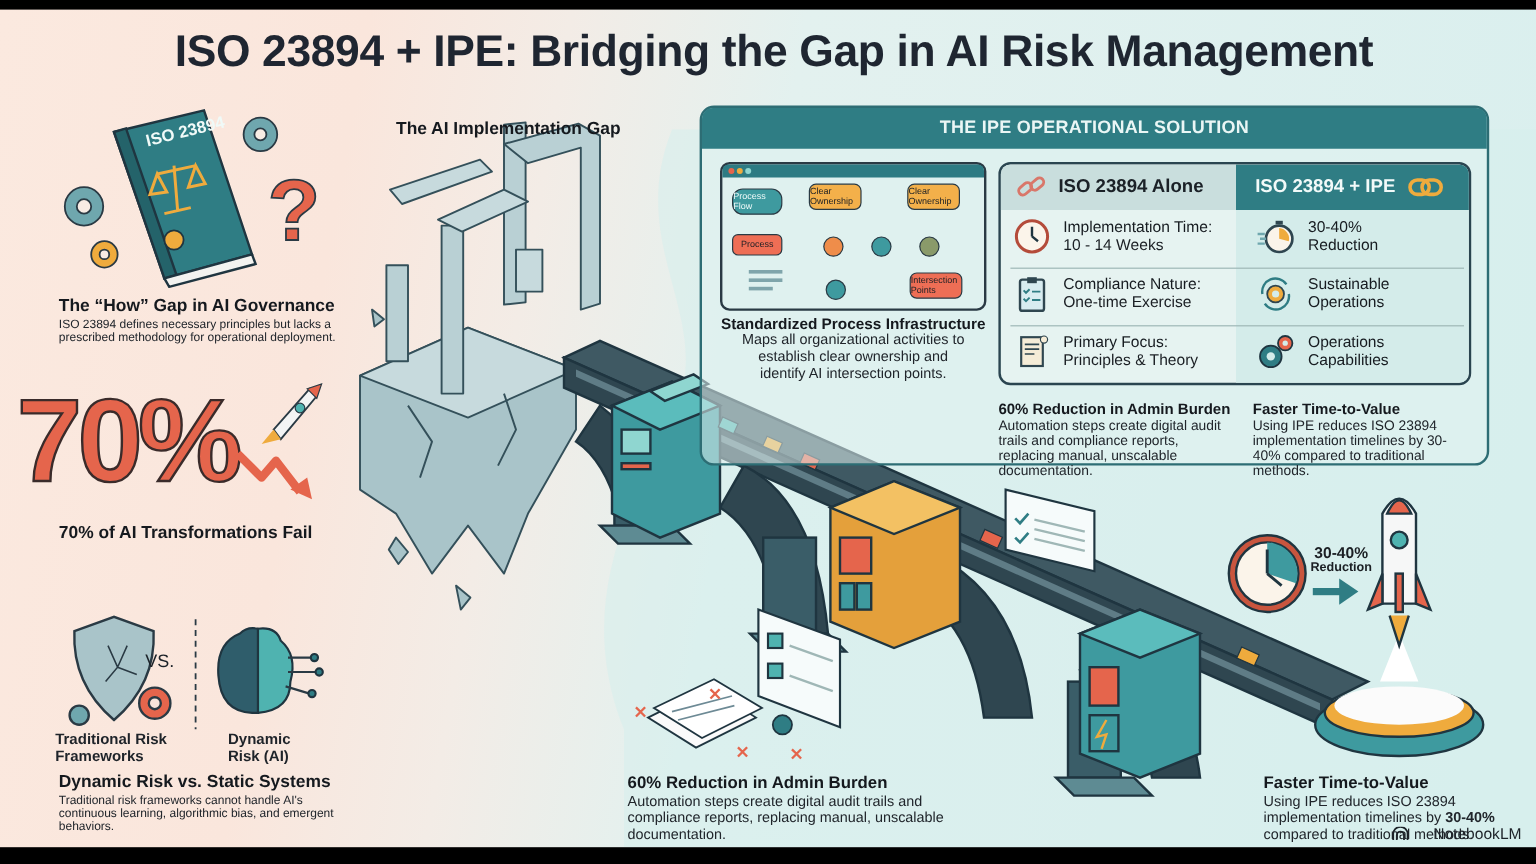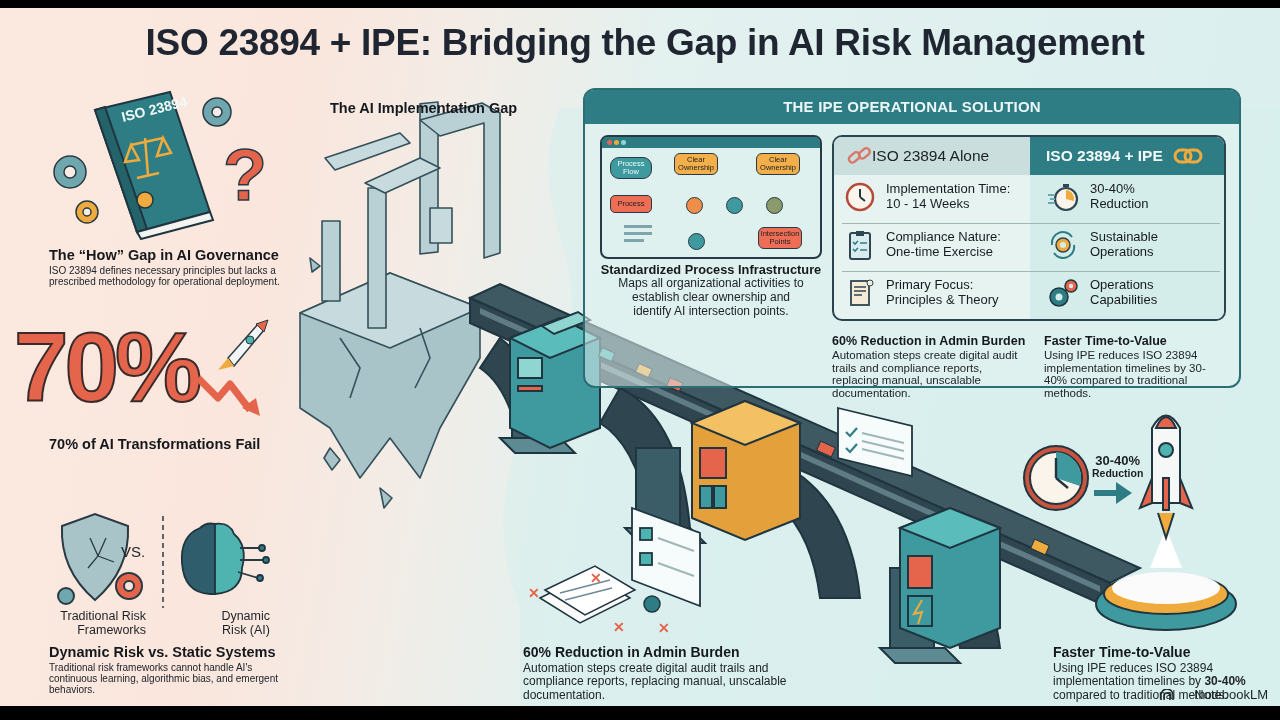--- a/index.html
+++ b/index.html
@@ -10,31 +10,31 @@
 .abs{position:absolute}
 .title{left:5px;width:1280px;top:14px;text-align:center;font-weight:700;font-size:37px;color:#1f2631;letter-spacing:-.3px}
 .h{font-weight:700;color:#15191e}
 .p{color:#20252b;line-height:1.12}
 
 .lh{font-size:14.5px}
 .lp{font-size:10px}
 .big70{left:14px;top:310px;font-size:98px;font-weight:700;color:#e5654c;letter-spacing:-4px;line-height:1;
   -webkit-text-stroke:2px #3a2b2a}
 .big60{left:520px;top:498px;font-size:66px;font-weight:700;color:#efab3d;letter-spacing:-2px;line-height:1;-webkit-text-stroke:1.5px #3a3028}
-.small-label{font-size:12.5px;font-weight:400;text-align:right;line-height:1.1;color:#1e2329}
+.small-label{font-size:12.5px;font-weight:700;text-align:left;line-height:1.1;color:#1e2329}
 
 .panel{left:583px;top:80px;width:658px;height:300px;border:2px solid #2d6d74;border-radius:12px;background:rgba(225,243,241,.55)}
 .panel-head{left:0;top:0;width:100%;height:34px;background:#2f7d84;border-radius:9px 9px 0 0;color:#eaf6f5;font-weight:700;font-size:15px;text-align:center;line-height:34px;letter-spacing:.2px}
 .mock{left:600px;top:127px;width:222px;height:124px;border:2px solid #2a3a44;border-radius:8px;background:#dff1ef}
 .mock-bar{left:0;top:0;width:100%;height:11px;background:#2d7b83;border-radius:5px 5px 0 0}
 .dot{width:5px;height:5px;border-radius:50%;top:3px}
-.pill{font-size:7.5px;text-align:center;line-height:1.05;border:1.5px solid #2a3a44;border-radius:9px;display:flex;align-items:center;justify-content:center}
+.pill{font-size:7.5px;line-height:1.05;border:1.5px solid #2a3a44;border-radius:9px;display:flex;align-items:center;justify-content:center}
 .circ{width:17px;height:17px;border-radius:50%;border:1.5px solid #2a3a44}
 .cmp{left:832px;top:127px;width:394px;height:186px;border:2px solid #2a4550;border-radius:10px;overflow:hidden;background:#e6f3f1}
-.cmp-left-head{left:0;top:0;width:196px;height:38px;background:#c9dedd;display:flex;align-items:center;padding-left:12px;font-weight:400;font-size:15.5px;color:#1b2127}
+.cmp-left-head{left:0;top:0;width:196px;height:38px;background:#c9dedd;display:flex;align-items:center;padding-left:12px;gap:10px;font-weight:700;font-size:15.5px;color:#1b2127}
 .cmp-right-head{left:196px;top:0;width:198px;height:38px;background:#2f7d84;display:flex;align-items:center;padding-left:16px;gap:10px;font-weight:700;font-size:15.5px;color:#f2faf9}
 .cmp-right-bg{left:196px;top:38px;width:198px;height:148px;background:#d4ecea}
 .row-line{height:1px;background:#9fb7b6}
 .cell{display:flex;align-items:center;gap:10px;font-size:13px;line-height:1.15}
 .cell b{font-weight:400;color:#161b20}
 
 .bridge-wrap{left:0;top:0;width:1280px;height:698px;pointer-events:none}
 .wm{right:12px;bottom:4px;font-size:13px;color:#1c2228;display:flex;align-items:center;gap:20px}
 </style>
 </head>

